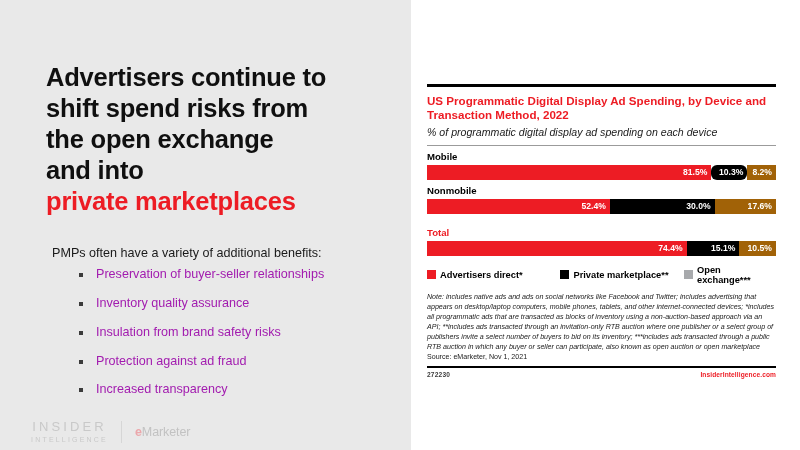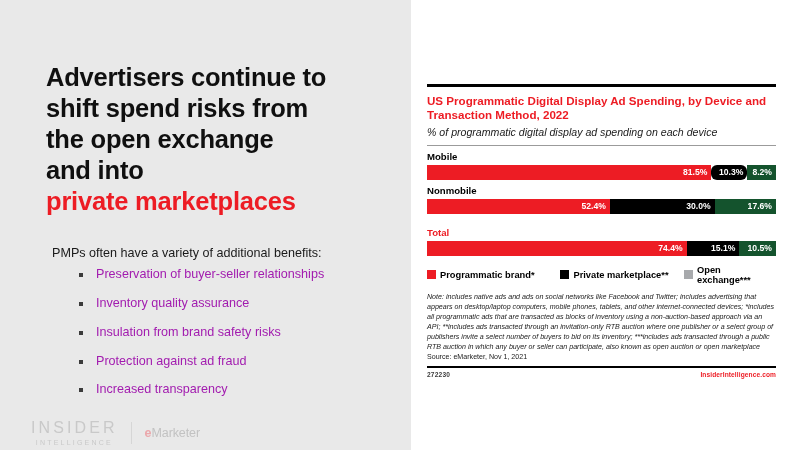--- a/index.html
+++ b/index.html
@@ -86,21 +86,21 @@
     align-items: center;
     gap: 13px;
   }
   .logo-insider {
     display: flex;
     flex-direction: column;
     align-items: center;
     line-height: 1;
   }
   .logo-insider .ins {
-    font-size: 16px;
+    font-size: 13px;
     letter-spacing: 3.1px;
     color: #c9c9c9;
     font-weight: normal;
   }
   .logo-insider .intel {
     font-size: 7px;
     letter-spacing: 2.2px;
     color: #c9c9c9;
     margin-top: 3px;
   }
@@ -178,21 +178,21 @@
     align-items: center;
     justify-content: flex-end;
     font-size: 8.6px;
     font-weight: bold;
     padding-right: 4px;
     box-sizing: border-box;
     white-space: nowrap;
   }
   .seg.direct { background: #ed1c24; color: #ffffff; }
   .seg.private { background: #000000; color: #ffffff; }
-  .seg.open { background: #14532d; color: #ffffff; }
+  .seg.open { background: #a16207; color: #ffffff; }
   .total-gap { height: 8px; }
   .legend {
     margin-top: 9px;
     display: flex;
     align-items: center;
   }
   .legend-item {
     display: flex;
     align-items: center;
     font-size: 9.3px;
@@ -334,21 +334,21 @@
         <div class="bar-row">
           <div class="seg direct" id="t0" style="width: 74.4%;">74.4%</div>
           <div class="seg private" id="t1" style="width: 15.1%;">15.1%</div>
           <div class="seg open" id="t2" style="width: 10.5%;">10.5%</div>
         </div>
       </div>
 
       <div class="legend">
         <div class="legend-item i0">
           <span class="swatch sw-direct"></span>
-          <span>Programmatic brand*</span>
+          <span>Advertisers direct*</span>
         </div>
         <div class="legend-item i1">
           <span class="swatch sw-private"></span>
           <span>Private marketplace**</span>
         </div>
         <div class="legend-item i2">
           <span class="swatch sw-open"></span>
           <span>Open exchange***</span>
         </div>
       </div>

